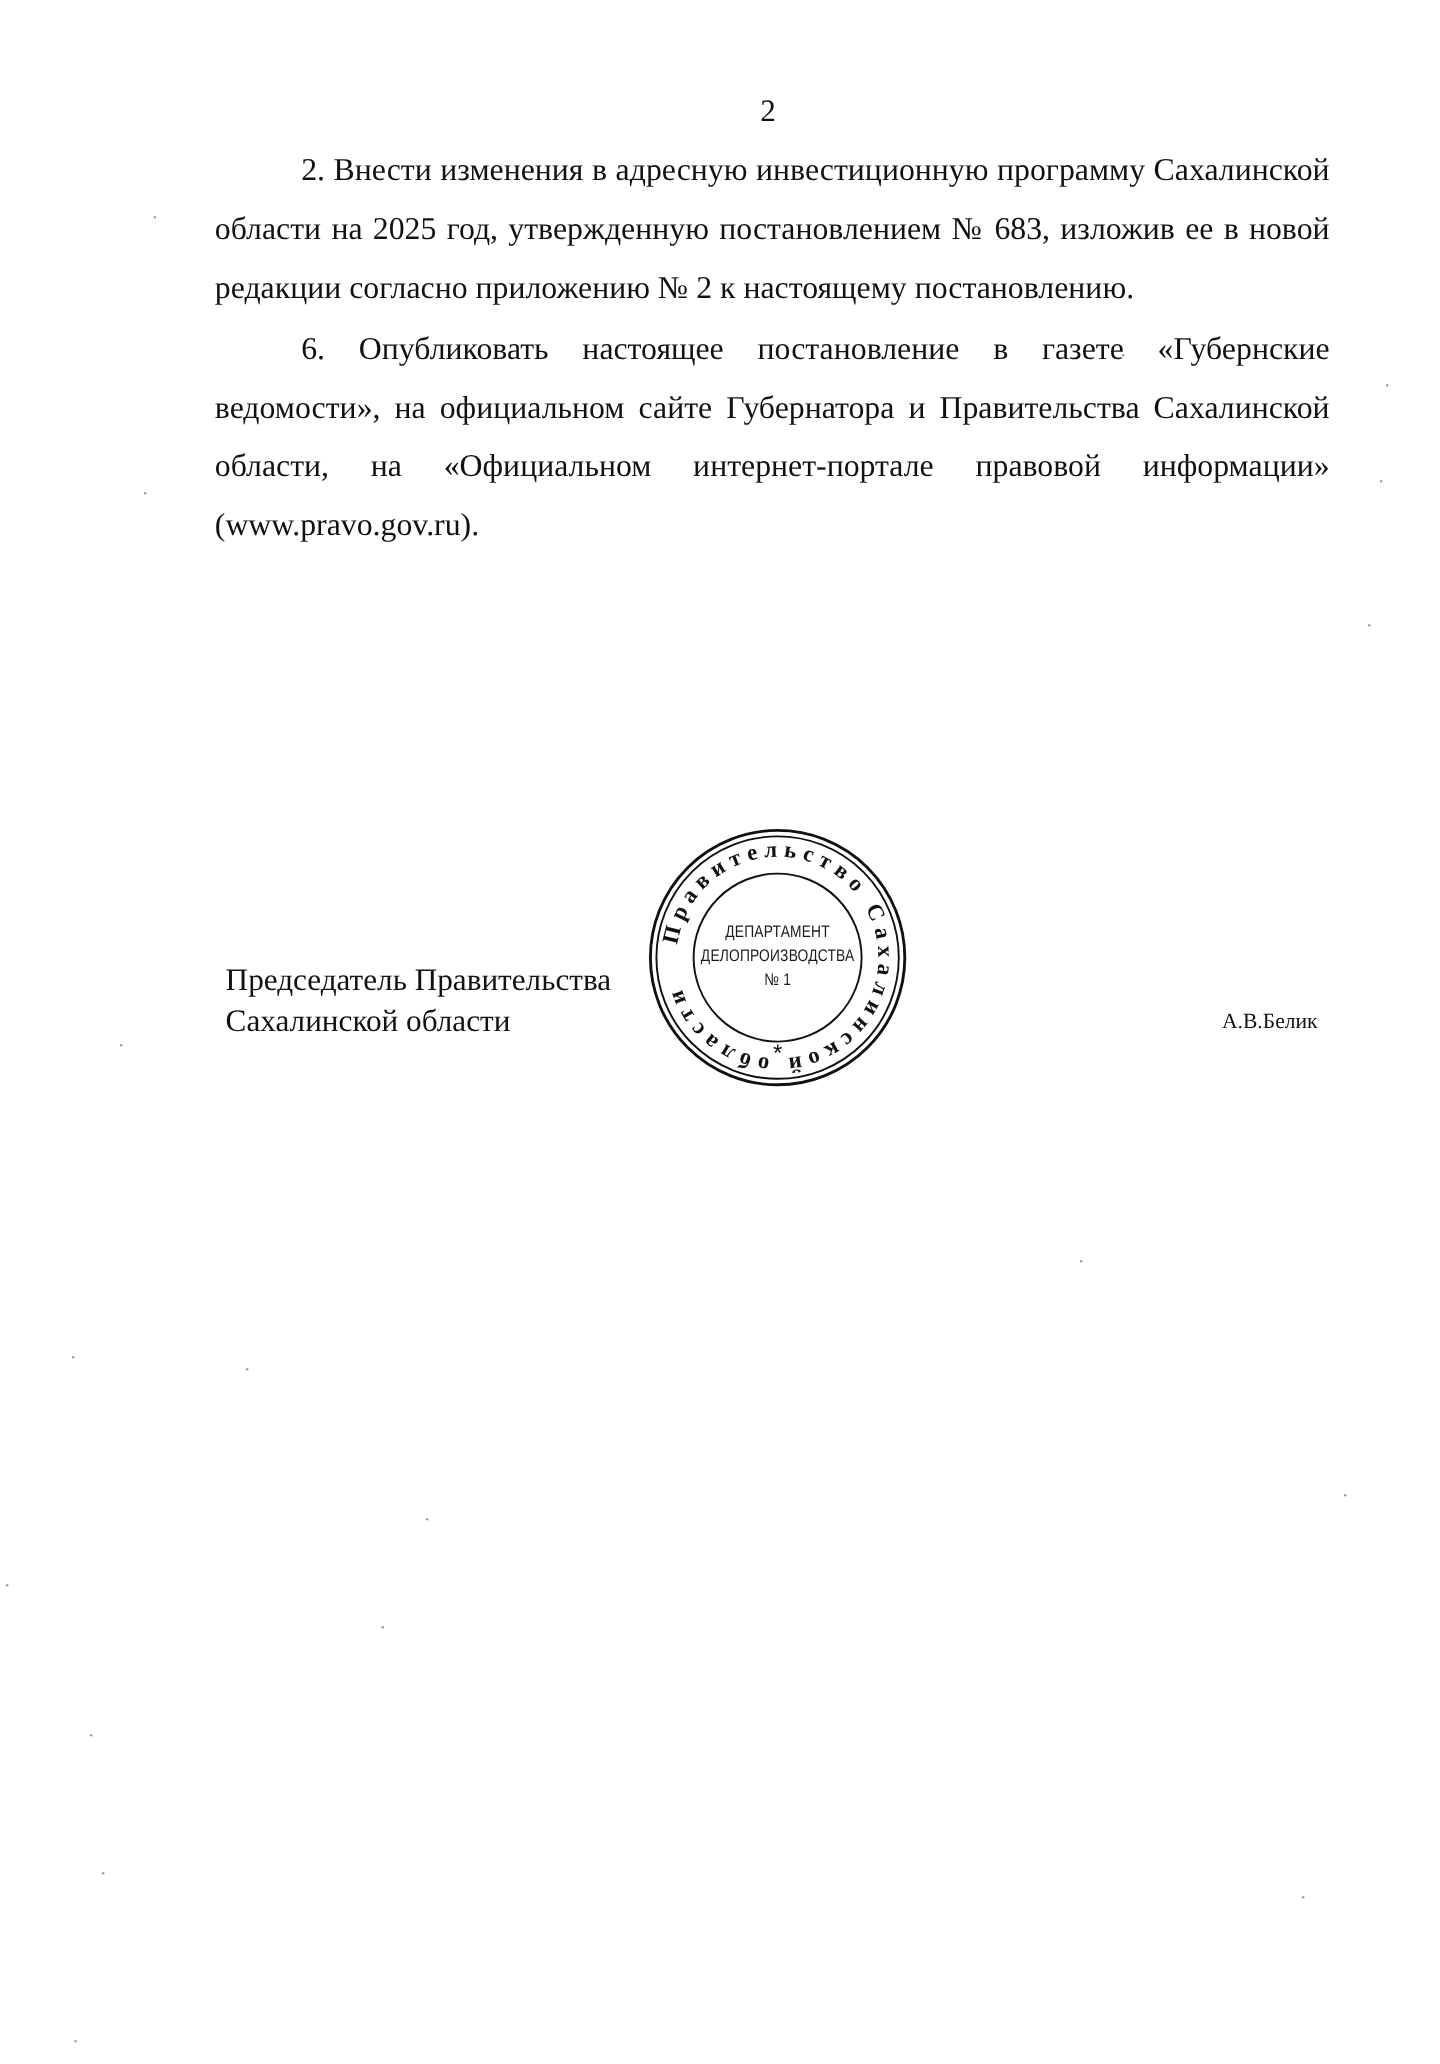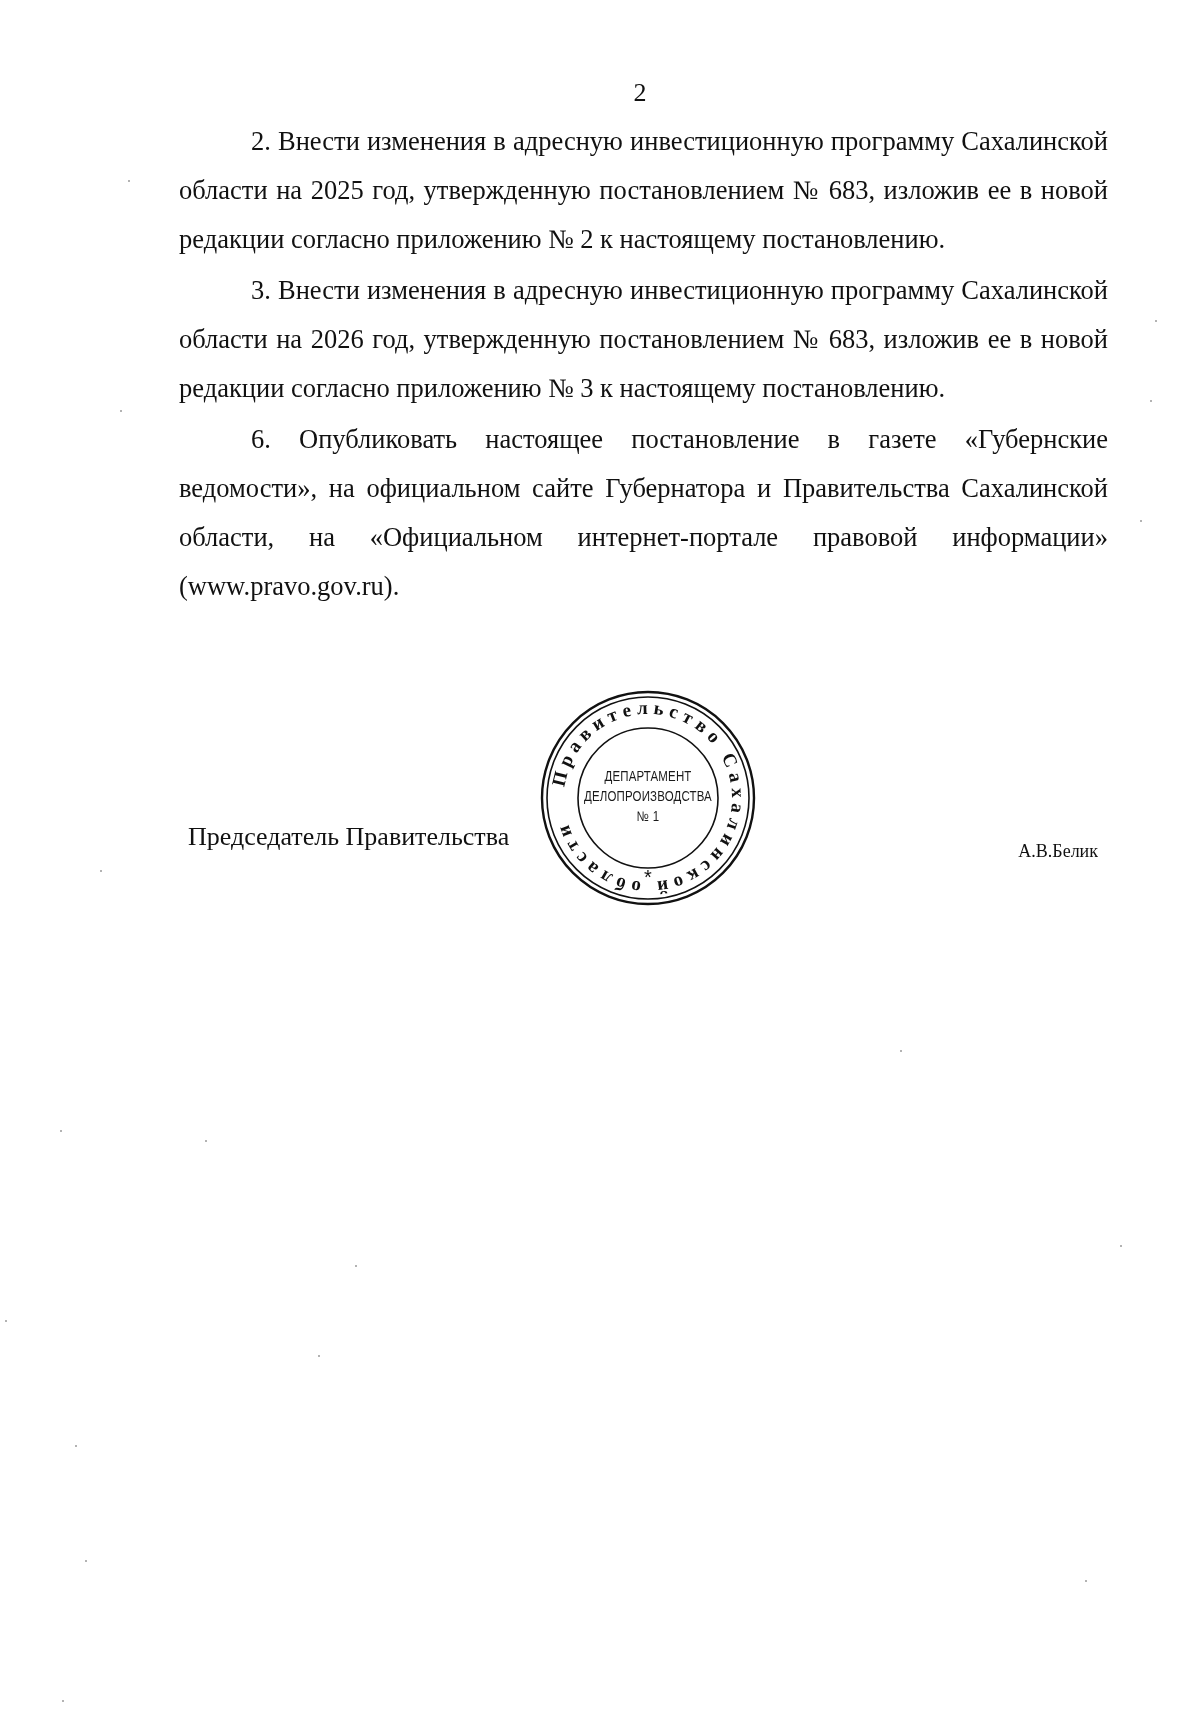--- a/index.html
+++ b/index.html
@@ -36,21 +36,21 @@
       text-align: justify;
       text-align-last: auto;
     }
     .body-text p {
       margin: 2px;
       text-indent: 72px;
       text-align: justify;
     }
     .sig-block {
       position: absolute;
-      top: 820px;
+      top: 800px;
       left: 188px;
       font-size: 26px;
       line-height: 34px;
     }
     .sig-name {
       position: absolute;
       top: 834px;
       right: 102px;
       font-size: 18px;
       line-height: 34px;
@@ -90,26 +90,26 @@
   </style>
 </head>
 <body>
 
 <div>
 
   <div class="page-number">2</div>
 
   <div class="body-text">
     <p>2. Внести изменения в адресную инвестиционную программу Сахалинской области на 2025 год, утвержденную постановлением № 683, изложив ее в новой редакции согласно приложению № 2 к настоящему постановлению.</p>
-    <p>3. Внести изменения в адресную инвестиционную программу Сахалинской области на 2026 год, утвержденную постановлением № 683, изложив ее в новой редакции согласно приложению № 3 к настоящему постановлению.</p>
     <p>6. Опубликовать настоящее постановление в газете «Губернские ведомости», на официальном сайте Губернатора и Правительства Сахалинской области, на «Официальном интернет-портале правовой информации» (www.pravo.gov.ru).</p>
   </div>
 
   <div class="sig-block">
     <div>Председатель Правительства</div>
+    <div>Сахалинской области</div>
   </div>
 
   <div class="sig-name">А.В.Белик</div>
 
   <div class="stamp">
     <svg viewBox="0 0 220 220">
       <defs>
         <path id="stampArc" d="M 110,110 m -84,0 a 84,84 0 1,1 168,0 a 84,84 0 1,1 -168,0"></path>
       </defs>
       <circle cx="110" cy="110" r="106" fill="none" stroke="#111" stroke-width="2.4"></circle>

